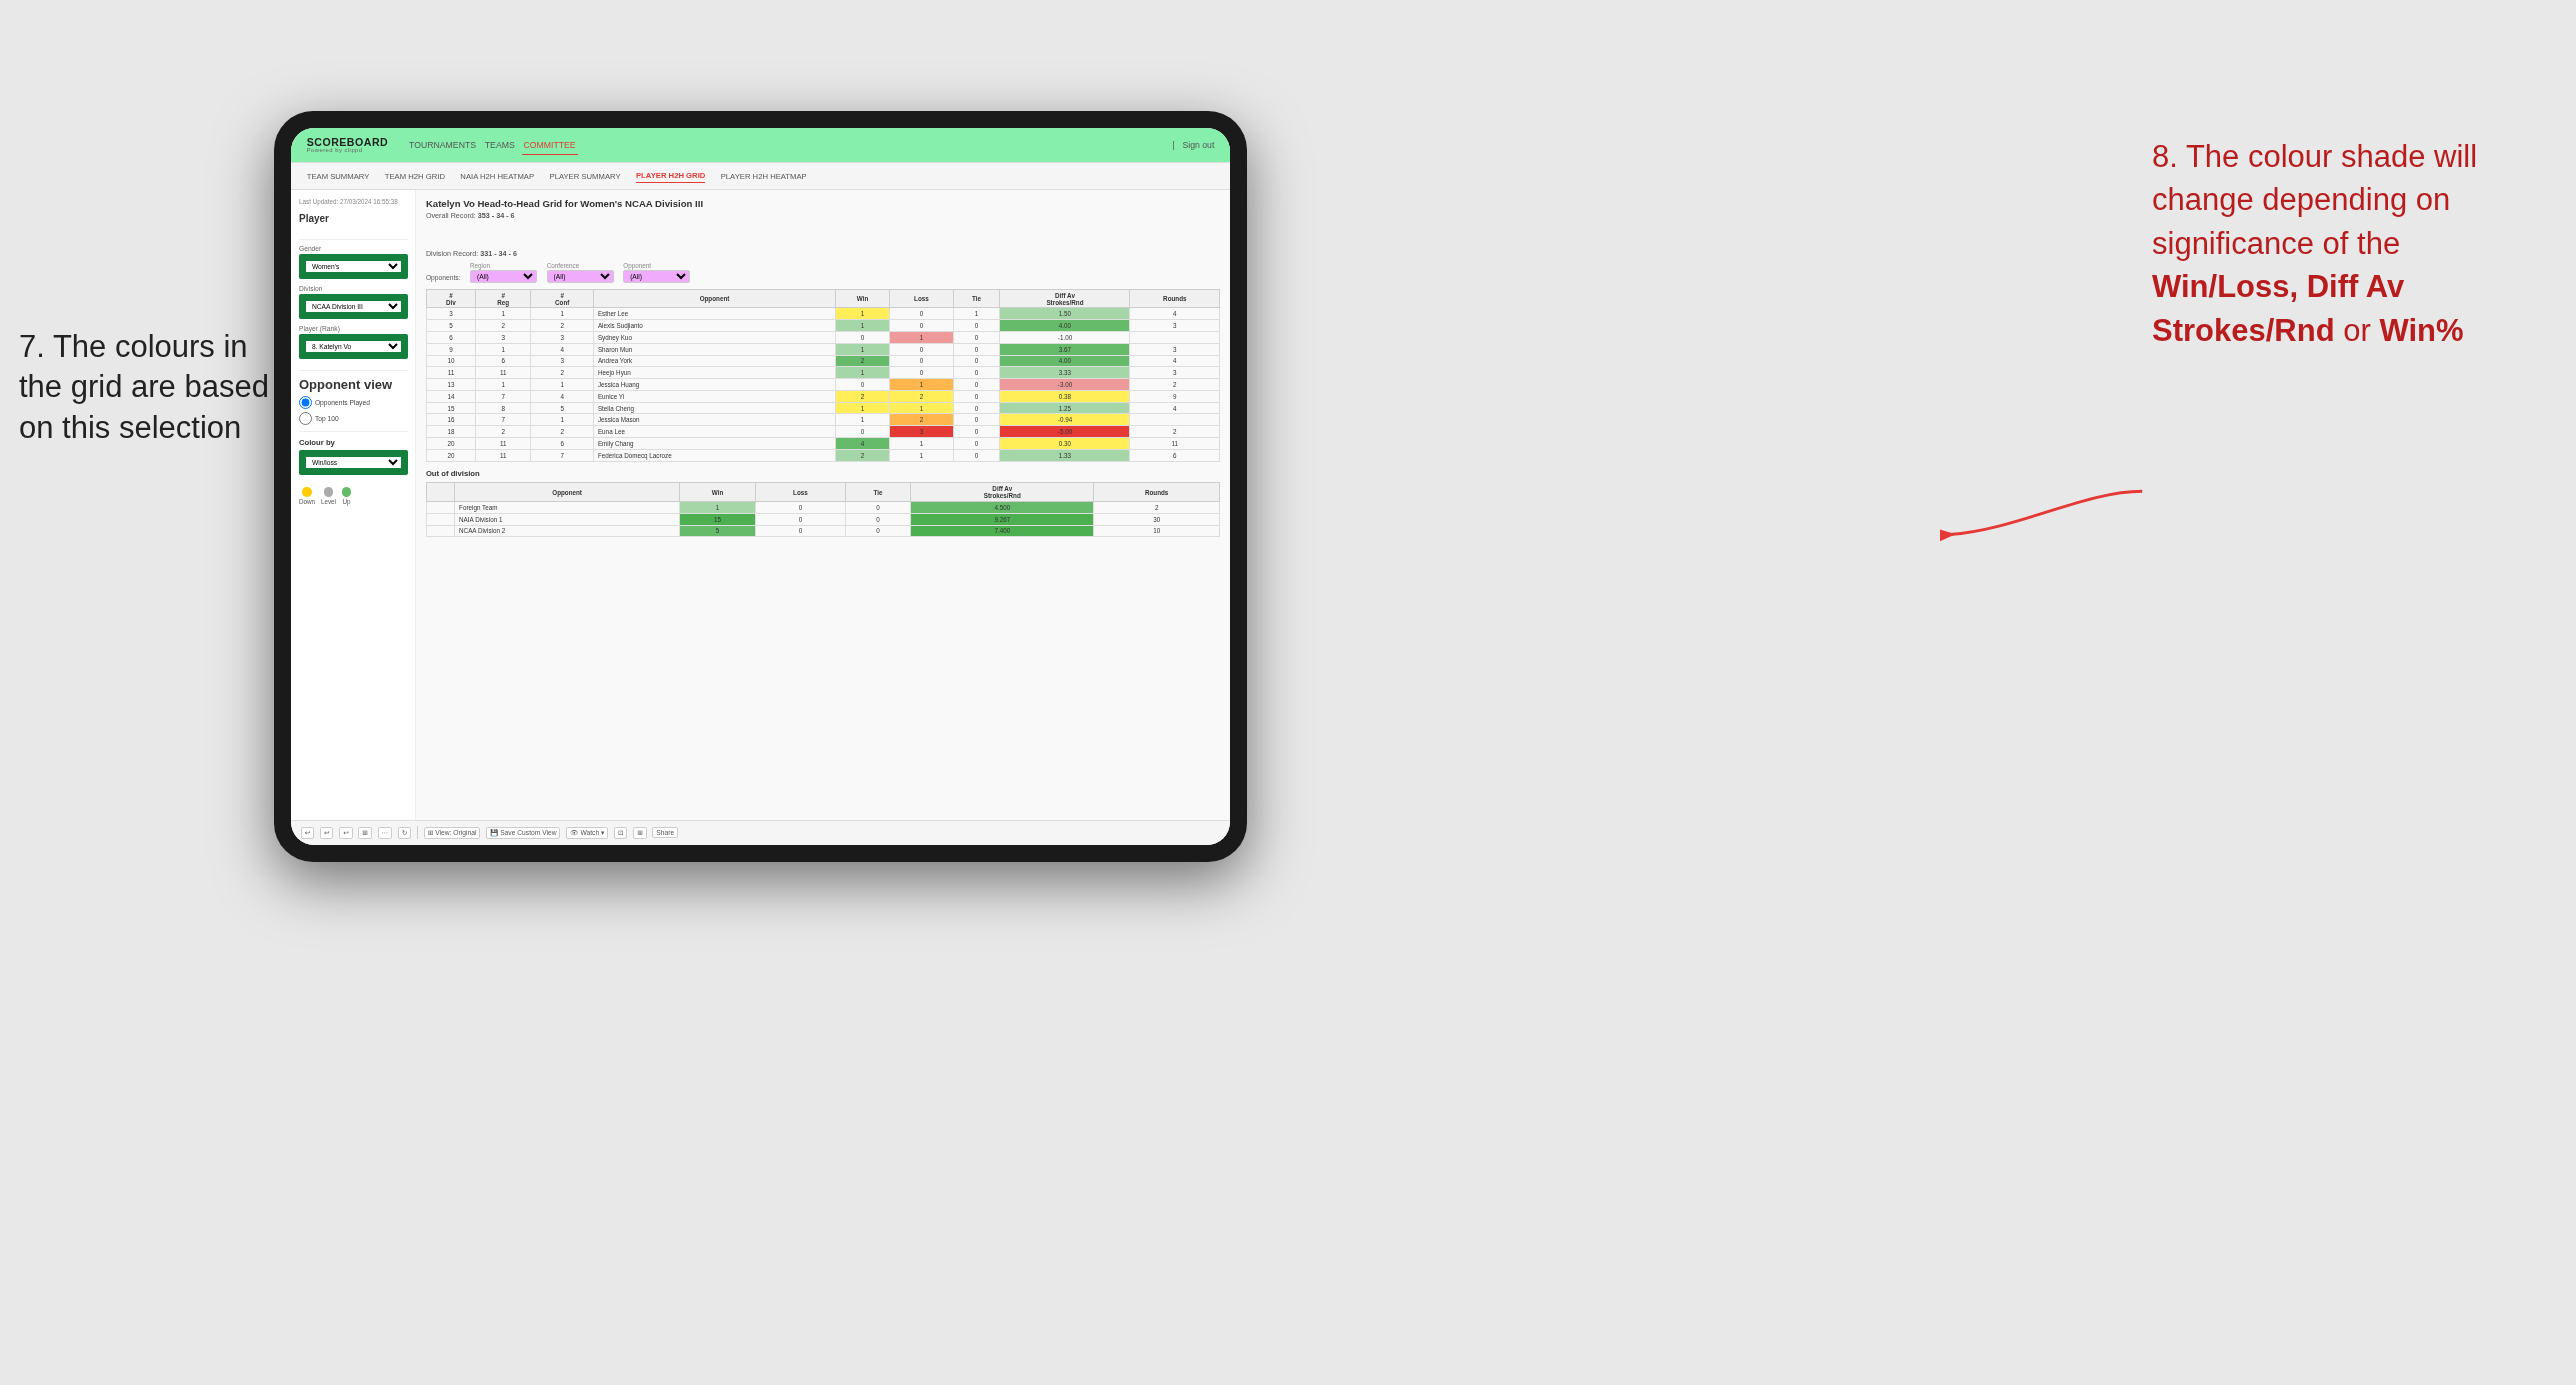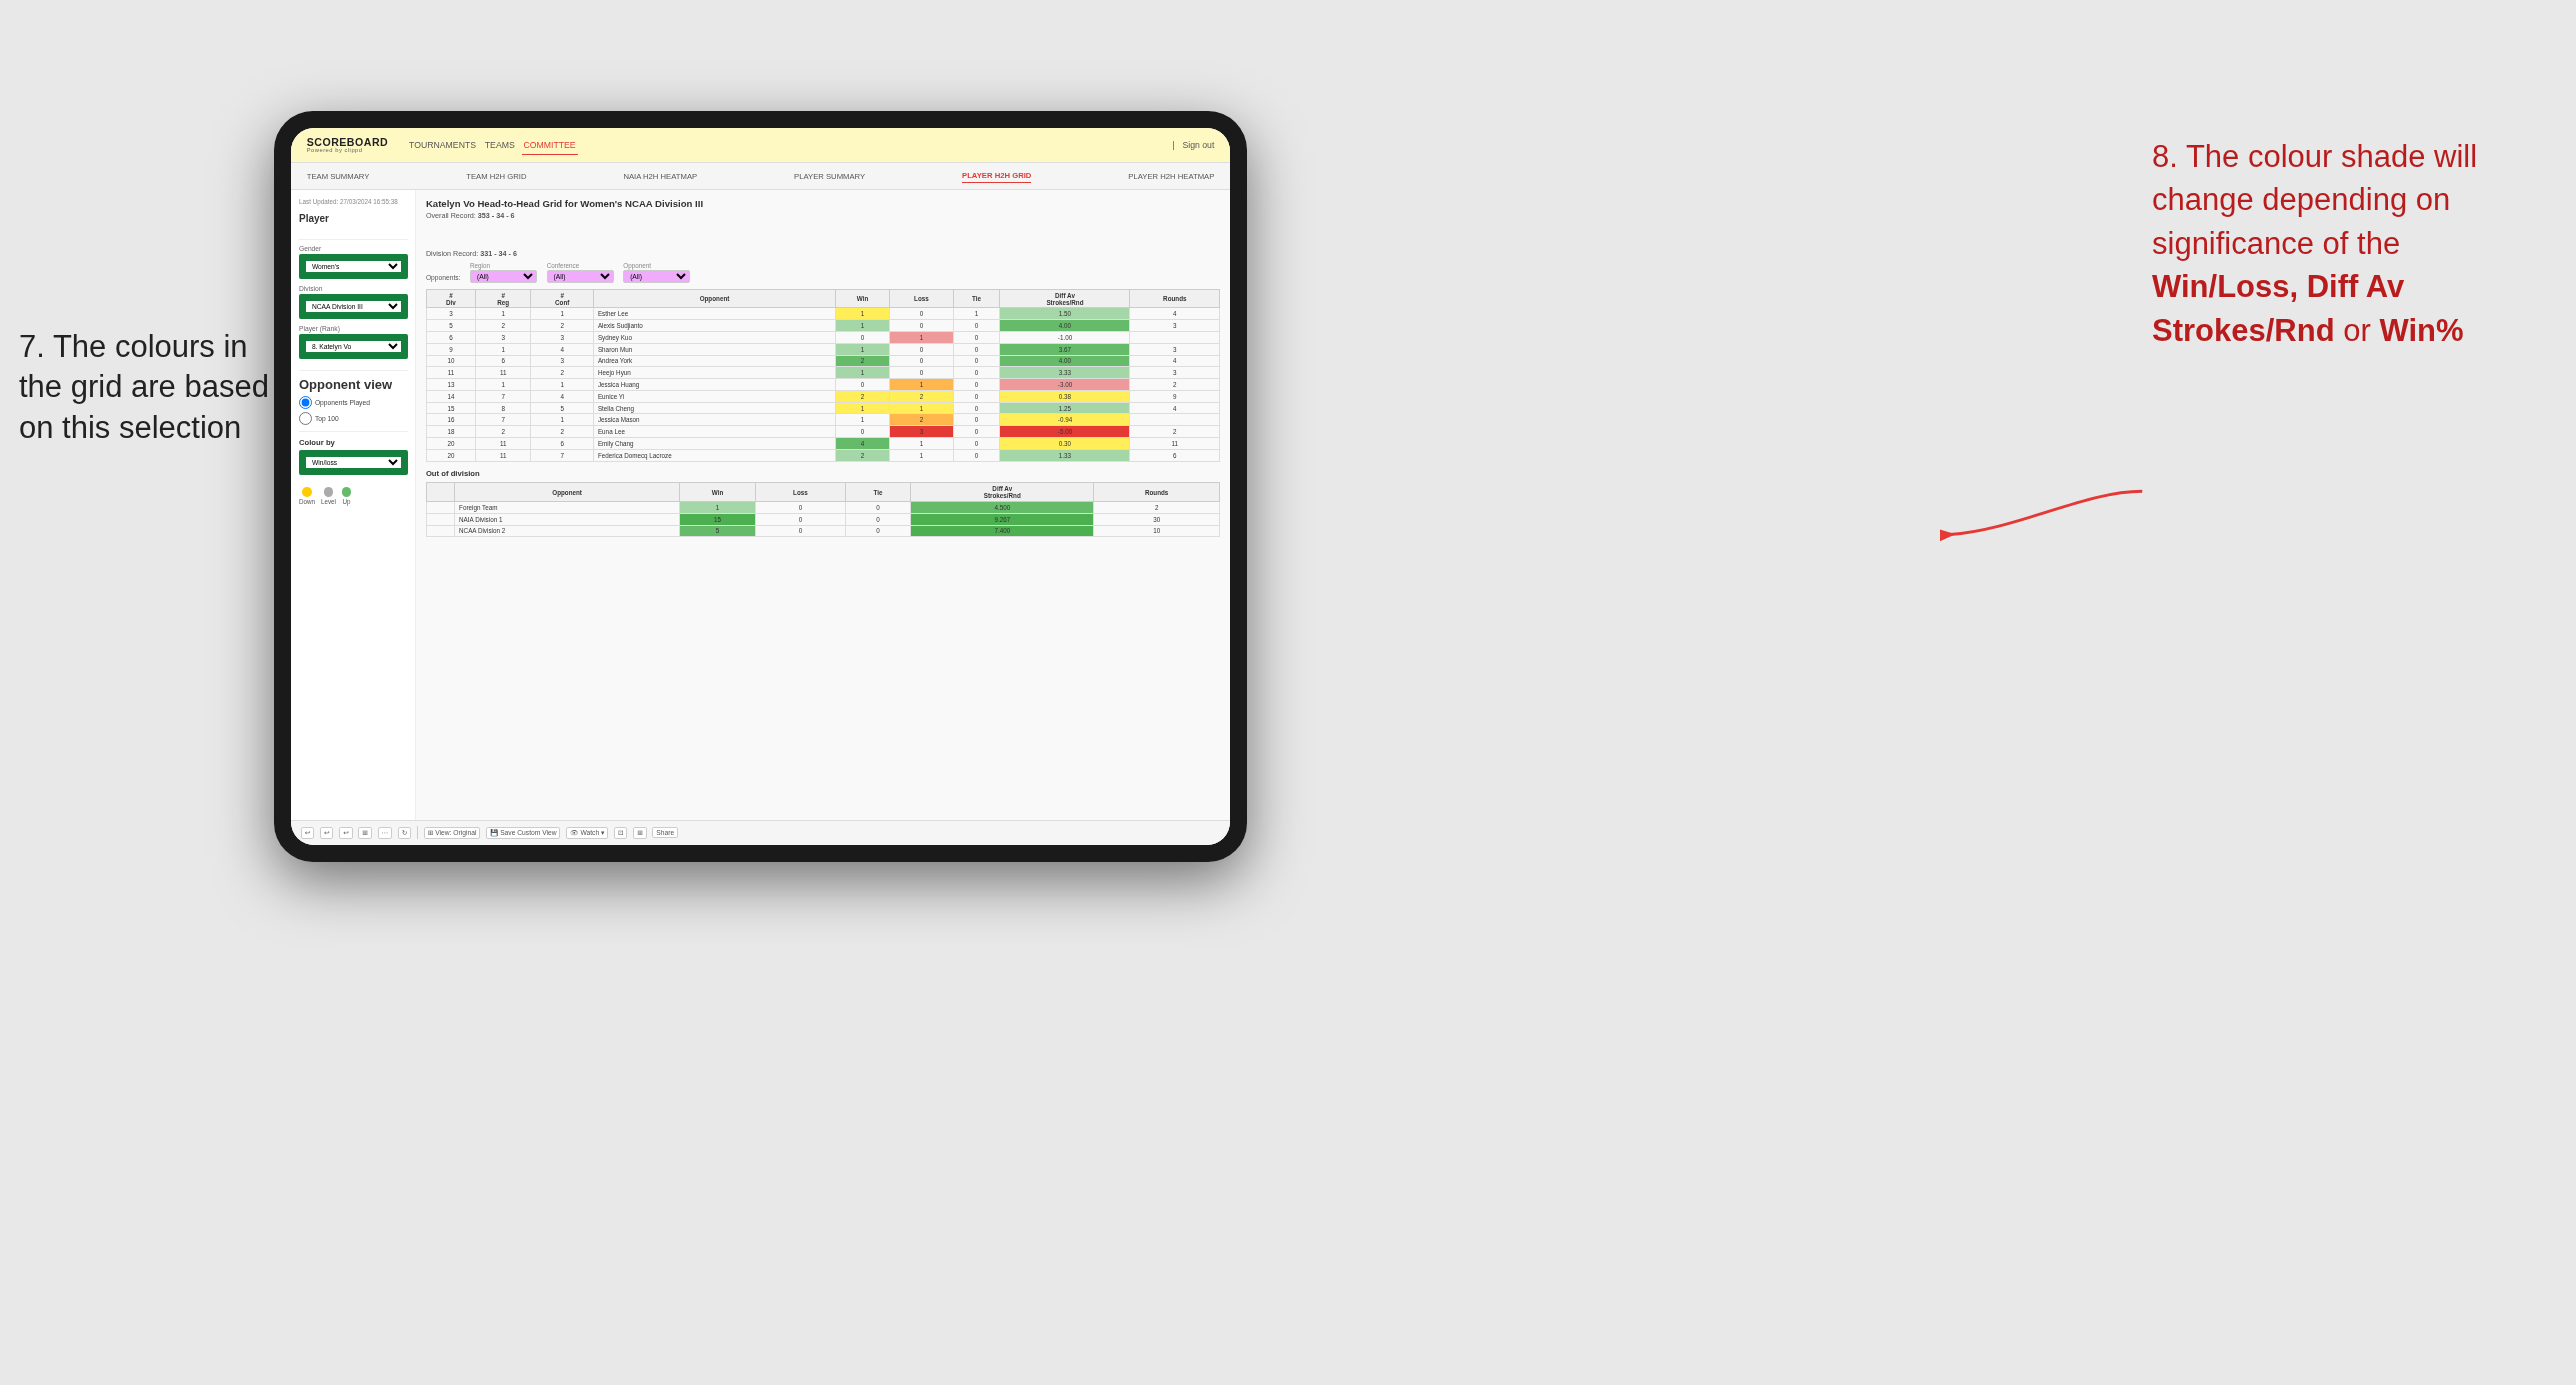--- a/index.html
+++ b/index.html
@@ -29,21 +29,21 @@
       height: 100%;
       background: #fff;
       border-radius: 23px;
       overflow: hidden;
       display: flex;
       flex-direction: column;
     }
 
     
     .nav-bar {
-      background: #fef9c3;
+      background: #86efac;
       border-bottom: 1px solid #ddd;
       padding: 0 15.4px;
       display: flex;
       align-items: center;
       height: 35px;
       flex-shrink: 0;
     }
     .logo {
       font-weight: 900;
       font-size: 10.6px;
@@ -85,21 +85,20 @@
     
     .sub-nav {
       background: #f5f5f5;
       border-bottom: 1px solid #ddd;
       padding: 0 15.4px;
       display: flex;
       gap: 15.4px;
       height: 27px;
       align-items: center;
       flex-shrink: 0;
-      justify-content: space-between;
     }
     .sub-nav-link {
       font-size: 7.7px;
       color: #555;
       cursor: pointer;
       padding: 1.9px 0;
     }
     .sub-nav-link.active {
       color: #e53935;
       font-weight: bold;

